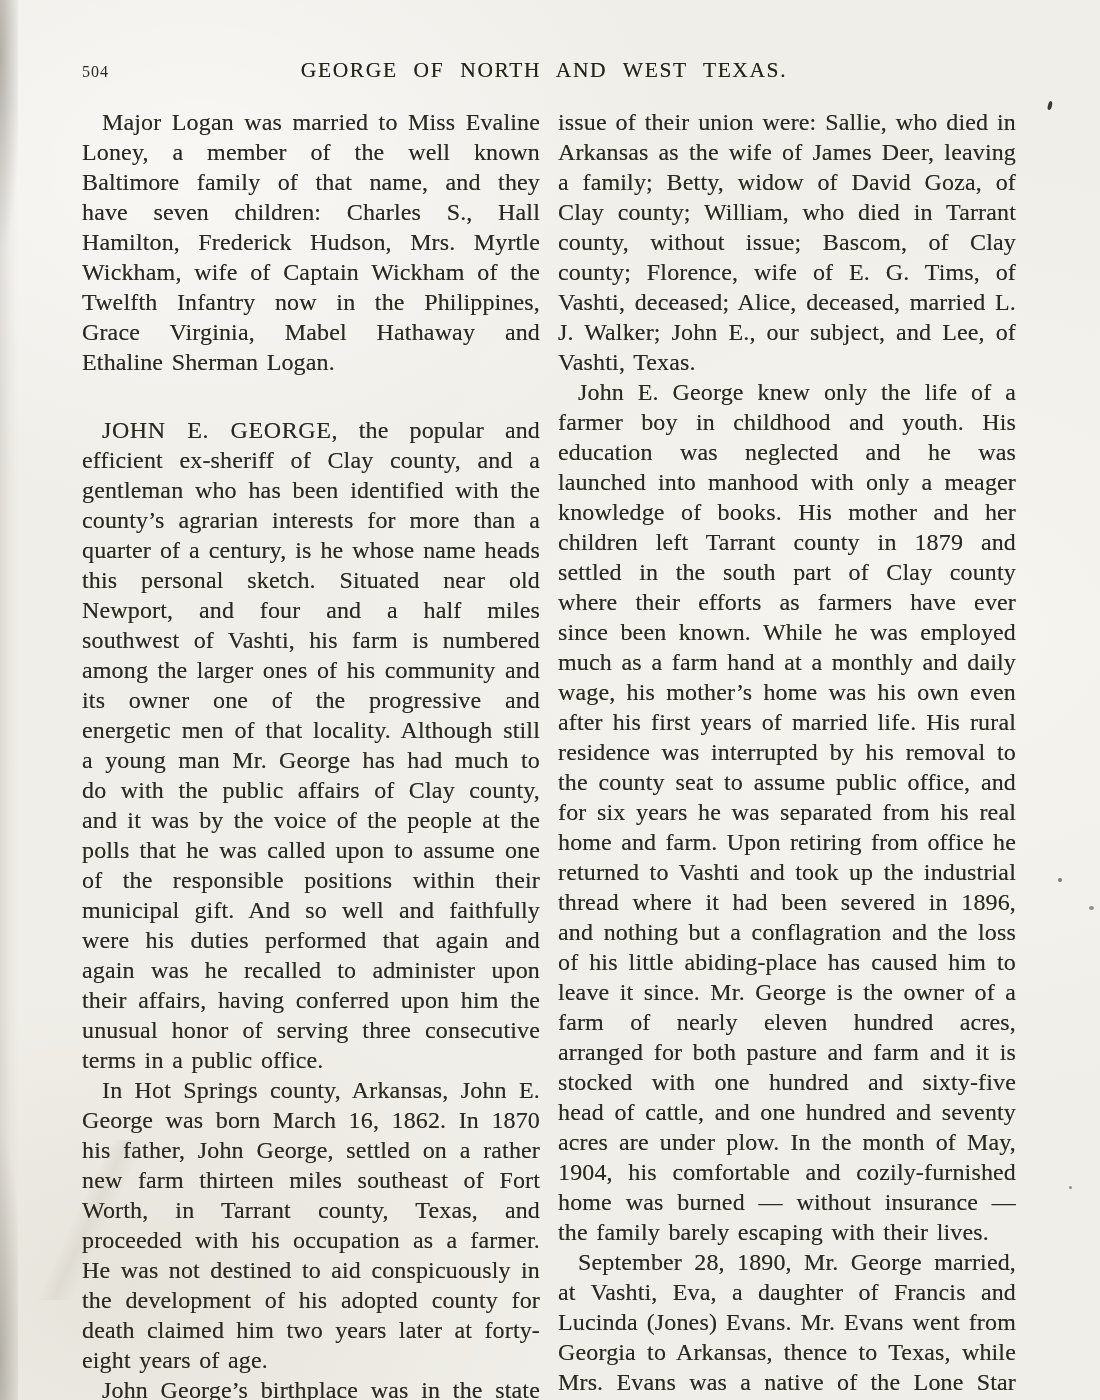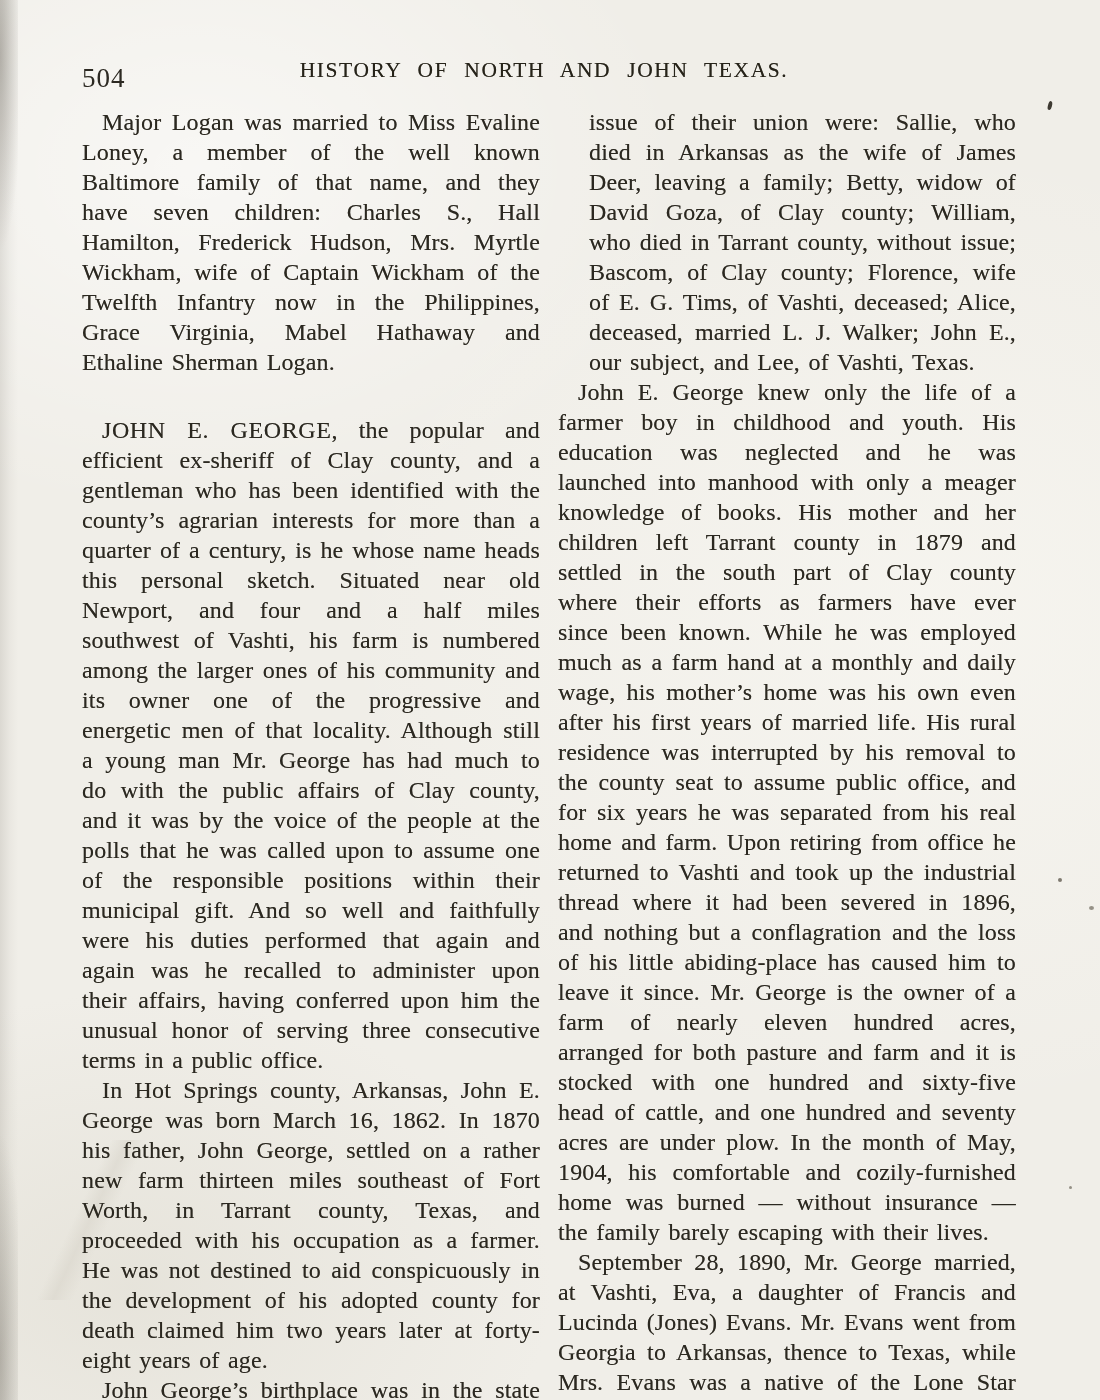--- a/index.html
+++ b/index.html
@@ -30,21 +30,21 @@
   }
   .crease {
     position: absolute; left: 0; bottom, 0;
     left: -40px; bottom: 100px; width: 260px; height: 160px;
     background: linear-gradient(115deg, rgba(210,206,196,0) 45%, rgba(214,210,200,0.5) 50%, rgba(240,238,232,0) 56%);
     pointer-events: none;
   }
   .header { position: absolute; top: 58px; left: 82px; width: 934px; height: 32px; }
   .page-num {
     position: absolute; left: 0; top: 5px;
-    font-size: 27px; letter-spacing: 1px;
+    font-size: 16px; letter-spacing: 1px;
     color: #2c2922;
   }
   .title {
     margin: 0; position: absolute; left: 0; right: 10px; top: 0;
     text-align: center;
     font-size: 21.5px; font-weight: normal;
     letter-spacing: 1.6px; word-spacing: 9px;
     color: #262319;
     text-shadow: 0 0 0.5px rgba(38,35,25,0.55);
   }
@@ -55,40 +55,40 @@
   }
   .col {
     width: 458px;
     font-size: 24px; line-height: 30px;
     text-align: justify;
     hyphens: auto;
     color: #2b2820;
     text-shadow: 0 0 0.4px rgba(43,40,32,0.5);
   }
   .para { margin: 0; text-indent: 20px; word-spacing: 2.4px; letter-spacing: 0.15px; }
-  .para.no-indent { text-indent: 0; margin-left: 31px; }
+  .para.no-indent { text-indent: 0; }
   .para.entry-gap { margin-top: 38px; }
   .entry-lead { letter-spacing: 0.6px; }
   .speck { position: absolute; background: #575145; border-radius: 50%; pointer-events: none; }
   .speck.s1 { left: 1048px; top: 101px; width: 4px; height: 9px; border-radius: 60% 60% 50% 50%; transform: rotate(14deg); background: #3e3a32; }
   .speck.s2 { left: 1058px; top: 878px; width: 4px; height: 4px; opacity: .75; }
   .speck.s3 { left: 1089px; top: 906px; width: 5px; height: 4px; opacity: .6; }
   .speck.s4 { left: 1069px; top: 1186px; width: 3px; height: 3px; opacity: .6; }
   .speck.s5 { left: 205px; top: 676px; width: 3px; height: 3px; opacity: .5; }
 </style>
 </head>
 <body>
 
 <div class="page">
   <div class="edge-left"></div>
   <div class="crease"></div>
 
   <div class="header">
     <span class="page-num">504</span>
-    <h1 class="title">HISTORY OF NORTH AND JOHN TEXAS.</h1>
+    <h1 class="title">GEORGE OF NORTH AND WEST TEXAS.</h1>
   </div>
 
   <div class="columns">
     <div class="col" id="col-left">
         <p class="para">Major Logan was married to Miss Evaline Loney, a member of the well known Baltimore family of that name, and they have seven children:  Charles S., Hall Hamilton, Frederick Hudson, Mrs. Myrtle Wickham, wife of Captain Wickham of the Twelfth Infantry now in the Philippines, Grace Virginia, Mabel Hathaway and Ethaline Sherman Logan.</p>
         <p class="para entry-gap"><span class="entry-lead">JOHN E. GEORGE</span>, the popular and efficient ex-sheriff of Clay county, and a gentleman who has been identified with the county’s agrarian interests for more than a quarter of a century, is he whose name heads this personal sketch.  Situated near old Newport, and four and a half miles southwest of Vashti, his farm is numbered among the larger ones of his community and its owner one of the progressive and energetic men of that locality.  Although still a young man Mr. George has had much to do with the public affairs of Clay county, and it was by the voice of the people at the polls that he was called upon to assume one of the responsible positions within their municipal gift.  And so well and faithfully were his duties performed that again and again was he recalled to administer upon their affairs, having conferred upon him the unusual honor of serving three consecutive terms in a public office.</p>
         <p class="para">In Hot Springs county, Arkansas, John E. George was born March 16, 1862.  In 1870 his father, John George, settled on a rather new farm thirteen miles southeast of Fort Worth, in Tarrant county, Texas, and proceeded with his occupation as a farmer.  He was not destined to aid conspicuously in the development of his adopted county for death claimed him two years later at forty-eight years of age.</p>
         <p class="para">John George’s birthplace was in the state of Georgia.  His parents died when he was a child and he was bound, according to law, to one Johnson, who took him into Louisiana, there to rear him.  Becoming dissatisfied with his new location, Mr. Johnson determined to return to Georgia, contrary to the wishes of his new ward.  Although the boy had been separated from his brothers in the old state he had no desire to return there and, to avoid being forced to, he “ran away” from his master and began the battle of life alone.  How he managed and what he did for a livelihood while coming to maturity is not known, but it is fair to presume that he was always associated with the labor of the farm.  He married, in Louisiana, Margaret Henderson, who survives, a resident near Vashti, at eighty years of age.  The</p>
       </div>
     <div class="col" id="col-right">

